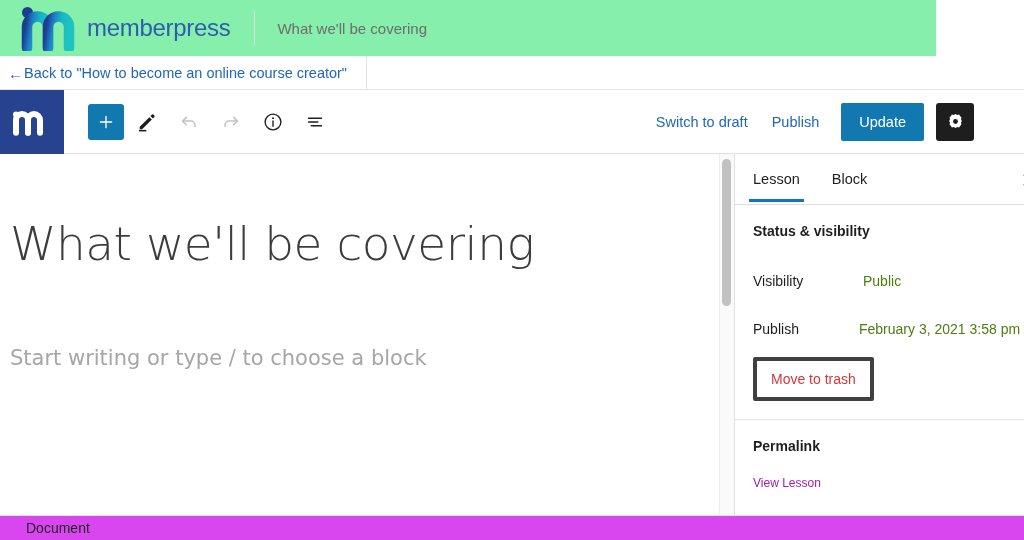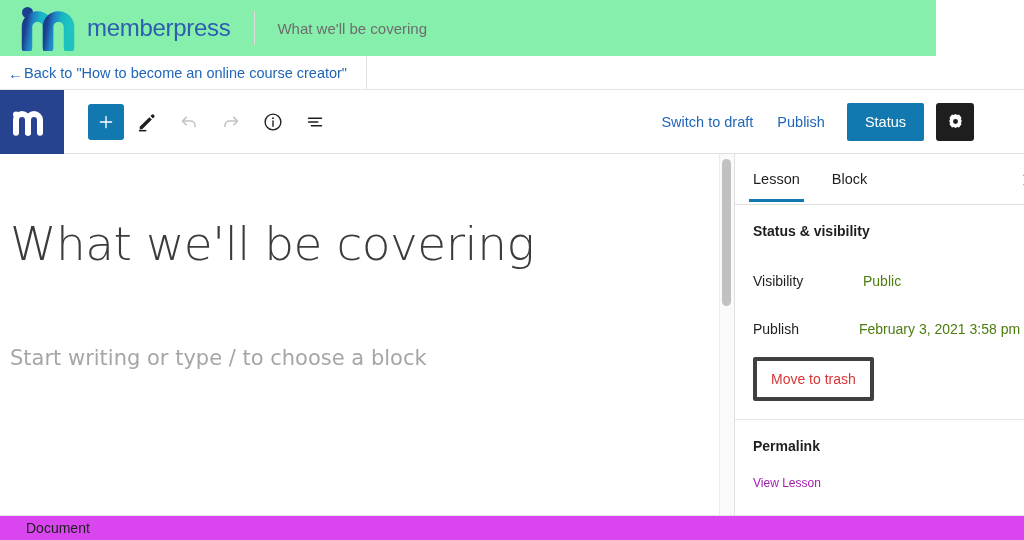--- a/index.html
+++ b/index.html
@@ -274,21 +274,21 @@
           <path d="M8 16 H19" stroke="#1e1e1e" stroke-width="1.7" stroke-linecap="round"></path>
         </svg>
       </button>
     </div>
 
     <div class="tb-spacer"></div>
 
     <div class="tb-right">
       <button class="tb-text-btn">Switch to draft</button>
       <button class="tb-text-btn">Publish</button>
-      <button class="tb-update">Status</button>
+      <button class="tb-update">Update</button>
 
       <button class="tb-gear">
         <svg width="19" height="19" viewBox="0 0 24 24">
           <path d="M12 2.6 l2.2 1.1 l2.3 -0.6 l1.3 2.1 l1.7 1.7 l-0.6 2.3 l1.1 2.2 l-1.1 2.2 l0.6 2.3 l-1.7 1.7 l-1.3 2.1 l-2.3 -0.6 l-2.2 1.1 l-2.2 -1.1 l-2.3 0.6 l-1.3 -2.1 l-1.7 -1.7 l0.6 -2.3 l-1.1 -2.2 l1.1 -2.2 l-0.6 -2.3 l1.7 -1.7 l1.3 -2.1 l2.3 0.6 Z" fill="#ffffff"></path>
           <circle cx="12" cy="12" r="3.1" fill="#1e1e1e"></circle>
         </svg>
       </button>
 
       <button class="tb-dots">
         <span>

